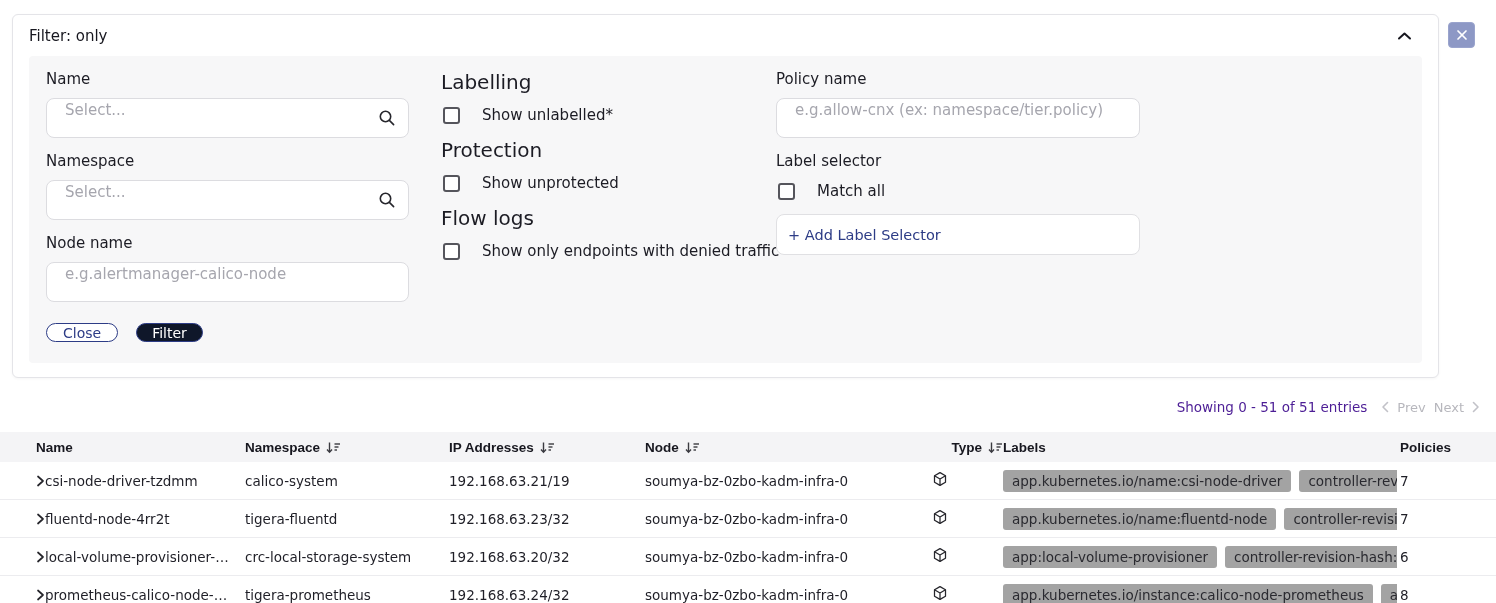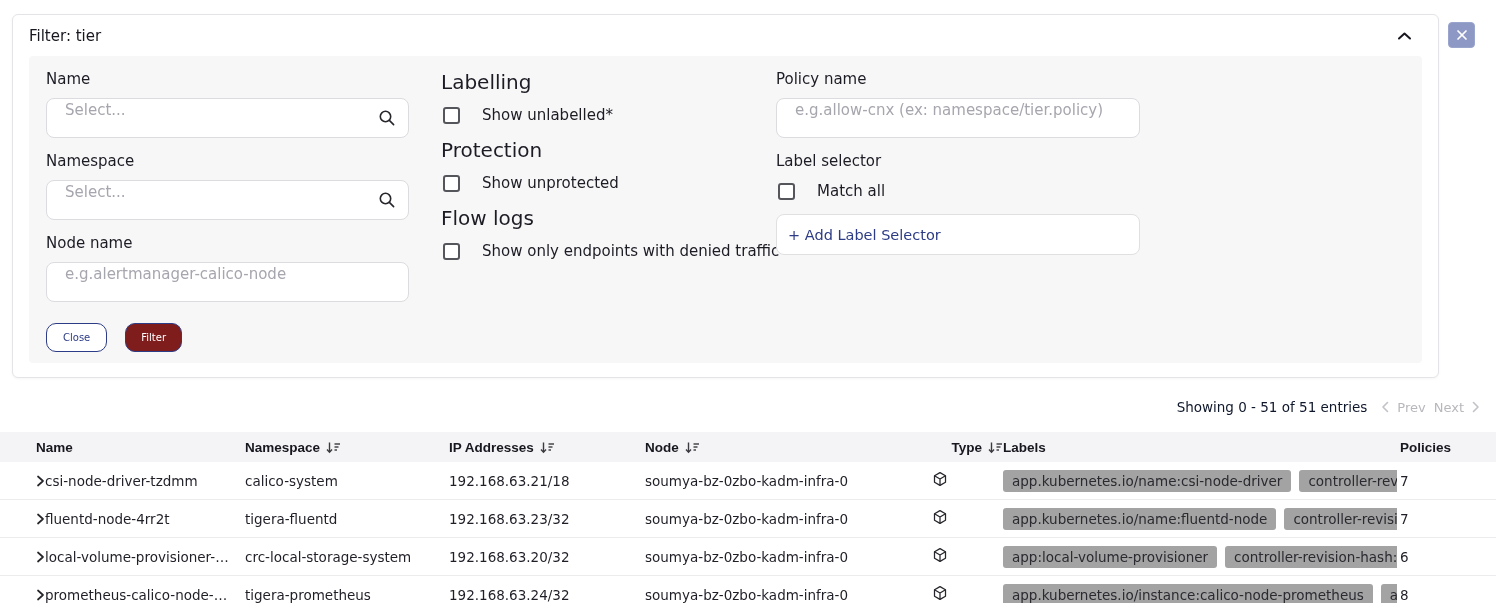--- a/index.html
+++ b/index.html
@@ -56,46 +56,46 @@
     width: 17px; height: 17px; flex: 0 0 17px;
     border: 2px solid #55555c; border-radius: 3px; background: #fff; cursor: pointer;
   }
   .check-label { font-size: 15px; color: #1c1c24; }
   .section-heading { font-size: 20px; color: #1c1c24; margin: 0 0 12px 0; }
   .fcol-2 .section-heading { margin-top: 9px; }
   .fcol-2 .section-heading:first-child { margin-top: 0; }
 
   .btn-row { display: flex; gap: 18px; margin-top: 21px; }
   .btn {
-    height: 29px; border-radius: 10px; font-size: 10px; cursor: pointer;
+    height: 19px; border-radius: 10px; font-size: 14px; cursor: pointer;
     font-family: "DejaVu Sans", "Liberation Sans", sans-serif;
   }
   .btn-outline { background: #fff; border: 1.5px solid #2d3c86; color: #2d3c86; padding: 0 16px; }
-  .btn-solid   { background: #7f1d1d; border: 1.5px solid #2d3c86; color: #fff; padding: 0 15px; }
+  .btn-solid   { background: #0f172a; border: 1.5px solid #2d3c86; color: #fff; padding: 0 15px; }
 
   .add-selector-btn {
     width: 100%; height: 41px; margin-top: 4px;
     background: #fff; border: 1px solid #e0e0e3; border-radius: 8px;
     color: #2d3c86; font-size: 14.5px; text-align: left; padding-left: 11px;
     cursor: pointer; font-family: "DejaVu Sans", "Liberation Sans", sans-serif;
   }
 
   
   .dialog-close-btn {
     position: absolute; left: 1448px; top: 22px; width: 27px; height: 26px;
     background: #8d98c5; border: 1px solid #9aa4cd; border-radius: 4px;
     cursor: pointer; line-height: 0; display: flex; align-items: center; justify-content: center;
   }
 
   
   .pagination-bar {
     position: absolute; top: 397px; right: 16px; height: 20px;
     display: flex; align-items: center;
   }
-  .page-summary { font-size: 13.5px; color: #0f172a; margin-right: 14px; }
+  .page-summary { font-size: 13.5px; color: #4c1d95; margin-right: 14px; }
   .page-nav { display: flex; align-items: center; gap: 8px; }
   .page-link { font-size: 13px; color: #b7b7bd; background: none; border: none; cursor: default; font-family: inherit; }
   .page-arrow { line-height: 0; }
 
   
   .endpoints-table { position: absolute; left: 0; top: 432px; width: 1496px; }
   .t-row {
     display: grid;
     grid-template-columns: 245px 204px 196px 284px 74px 394px 1fr;
     align-items: center;
@@ -117,21 +117,21 @@
     display: inline-block; background: #a3a3a3; color: #2a2a30;
     border-radius: 3px; padding: 3px 9px; font-size: 13.5px; margin-right: 8px;
     white-space: nowrap;
   }
 </style>
 </head>
 <body>
 
 <div class="filter-card">
   <div class="card-header">
-    <div class="card-title">Filter: tier</div>
+    <div class="card-title">Filter: only</div>
     <button class="collapse-btn">
       <span>
         <svg width="15" height="10" viewBox="0 0 15 10">
             <polyline points="2,7.5 7.5,2.5 13,7.5" fill="none" stroke="#17171f" stroke-width="2" stroke-linecap="round" stroke-linejoin="round"></polyline>
           </svg>
       </span>
     </button>
   </div>
 
   <div class="card-body">
@@ -299,21 +299,21 @@
   <div class="t-row t-body-row">
     <div class="cell cell-name">
       <button class="row-expander">
         <span><svg width="9" height="12" viewBox="0 0 9 12">
               <polyline points="2,1.5 7,6 2,10.5" fill="none" stroke="#26262c" stroke-width="1.7" stroke-linecap="round" stroke-linejoin="round"></polyline>
             </svg></span>
       </button>
       <span>csi-node-driver-tzdmm</span>
     </div>
     <div class="cell">calico-system</div>
-    <div class="cell">192.168.63.21/18</div>
+    <div class="cell">192.168.63.21/19</div>
     <div class="cell">soumya-bz-0zbo-kadm-infra-0</div>
     <div class="cell cell-type">
       <span><svg width="16" height="16" viewBox="0 0 16 16">
             <path d="M8,1.6 L13.5,4.8 V11.2 L8,14.4 L2.5,11.2 V4.8 Z" fill="none" stroke="#26262c" stroke-width="1.25" stroke-linejoin="round"></path>
             <path d="M2.5,4.8 L8,8 L13.5,4.8 M8,8 V14.4" fill="none" stroke="#26262c" stroke-width="1.25" stroke-linejoin="round"></path>
           </svg></span>
     </div>
     <div class="cell">
       <span class="chip">app.kubernetes.io/name:csi-node-driver</span><span class="chip">controller-revisi…</span>
     </div>

